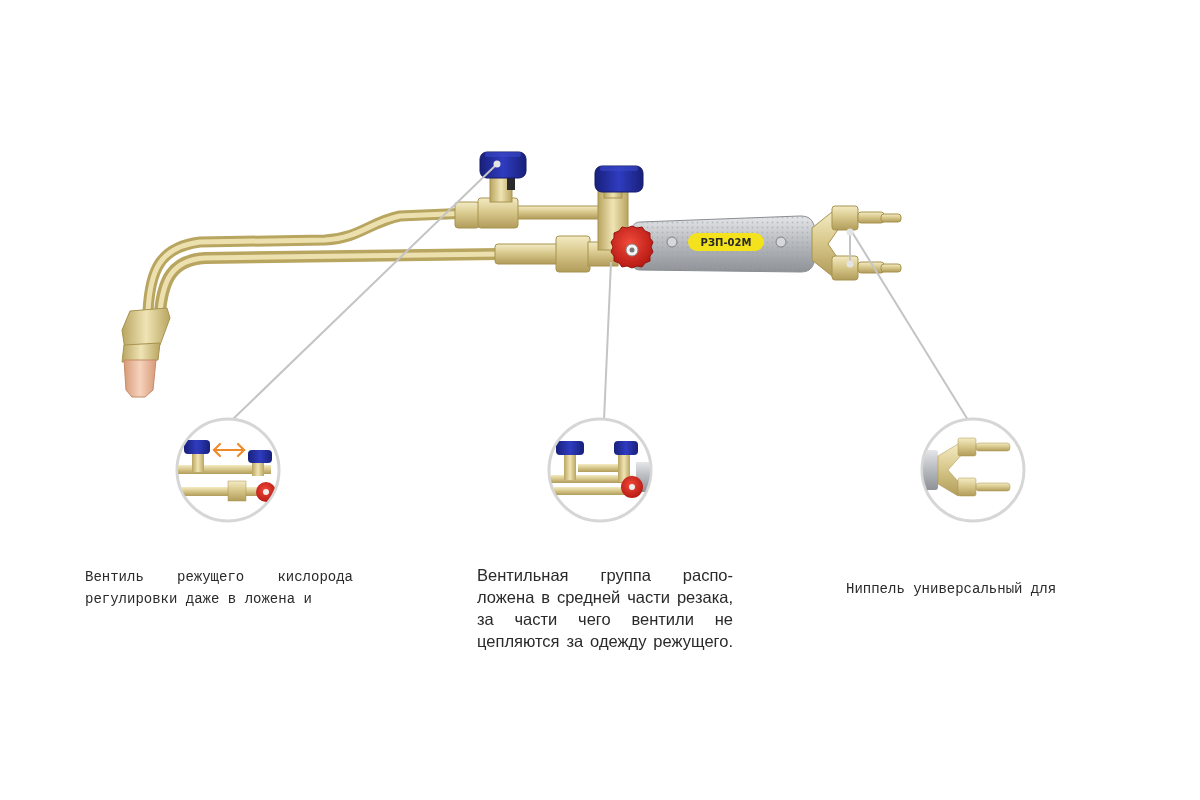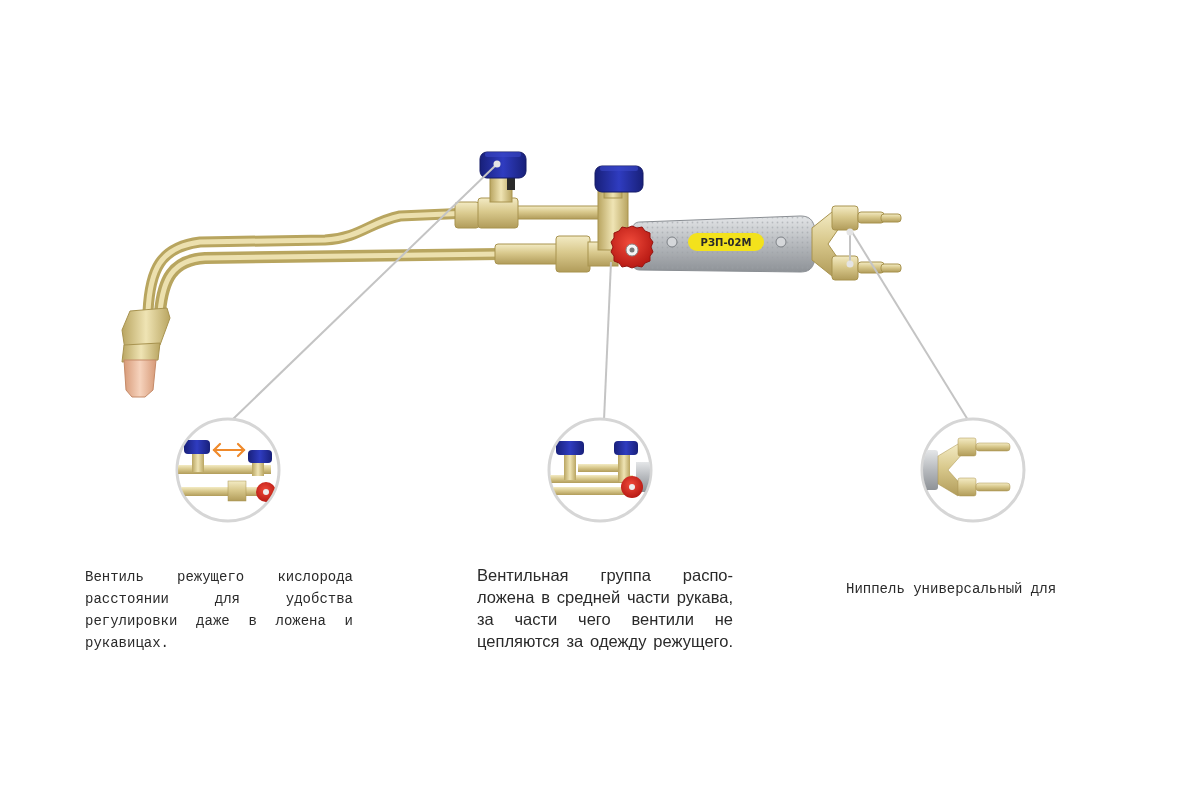--- a/index.html
+++ b/index.html
@@ -200,27 +200,25 @@
       <rect x="958" y="438" width="18" height="18" rx="2" fill="url(#gBrassH)" stroke="#a8934f" stroke-width="0.5"></rect>
       <rect x="958" y="478" width="18" height="18" rx="2" fill="url(#gBrassH)" stroke="#a8934f" stroke-width="0.5"></rect>
       <rect x="976" y="443" width="34" height="8" rx="3" fill="url(#gBrassH)" stroke="#a8934f" stroke-width="0.5"></rect>
       <rect x="976" y="483" width="34" height="8" rx="3" fill="url(#gBrassH)" stroke="#a8934f" stroke-width="0.5"></rect>
     </g>
   </g>
 </svg>
 
 <div class="caption" id="cap1">
   <div>Вентиль режущего кислорода</div>
-  <div>расстоянии для удобства</div>
   <div>регулировки даже в ложена и</div>
-  <div>рукавицах.</div>
 </div>
 
 <div class="caption" id="cap2">
   <div>Вентильная группа распо-</div>
-  <div>ложена в средней части рукава,</div>
+  <div>ложена в средней части резака,</div>
   <div>за части чего вентили не</div>
   <div>цепляются за одежду режущего.</div>
 </div>
 
 <div class="caption" id="cap3">
   <div>Ниппель универсальный для</div>
 </div>
 
 </body></html>

